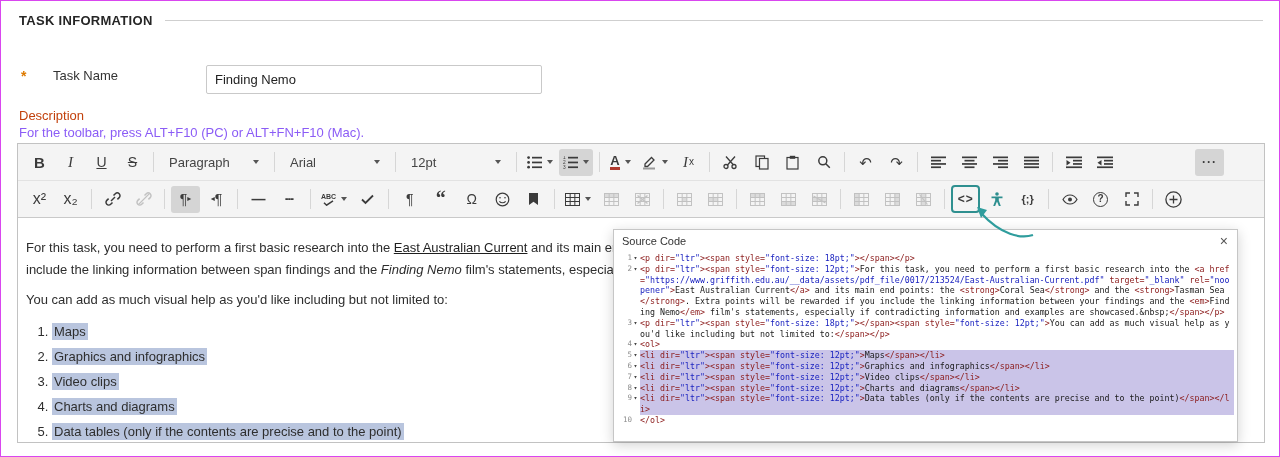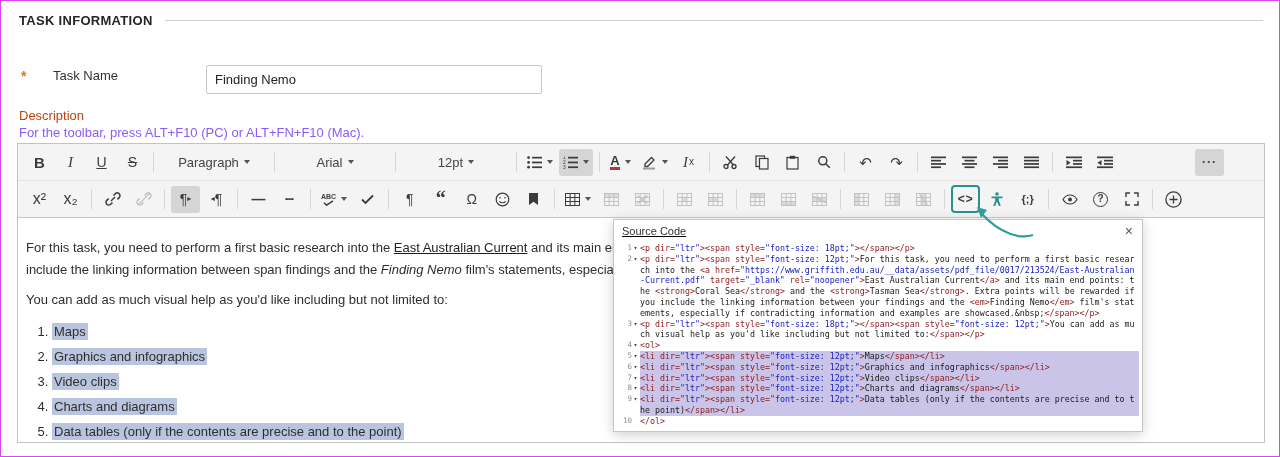--- a/index.html
+++ b/index.html
@@ -18,21 +18,21 @@
   .hint{position:absolute;left:18px;top:124px;font-size:13px;color:#8b5cf6;}
   
   .editor{position:absolute;left:16px;top:142px;width:1248px;height:300px;border:1px solid #c2c2c2;
           box-sizing:border-box;background:#fff;}
   .toolbar{background:#f4f4f4;border-bottom:1px solid #c9c9c9;}
   .trow{display:flex;align-items:center;height:36px;padding:0 6px;}
   .trow+.trow{border-top:1px solid #e2e2e2;}
   .tbtn{display:inline-flex;align-items:center;justify-content:center;gap:3px;height:27px;min-width:29px;
         padding:0 4px;margin:0 1px;background:transparent;border:none;border-radius:3px;color:#3b3b3b;
         font-family:inherit;font-size:14px;cursor:pointer;flex:none;}
-  .tbtn.sel{justify-content:center;padding:0 9px;font-size:13px;color:#444;}
+  .tbtn.sel{justify-content:space-between;padding:0 9px;font-size:13px;color:#444;}
   .tbtn.active{background:#d5d5d5;}
   .tbtn.disabled{color:#c2c2c2;cursor:default;}
   .tbtn.outlined{border:2px solid #2e8f8f;border-radius:4px;height:28px;}
   .tbtn.teal{color:#2e8f8f;}
   .tbtn.more{margin-right:34px;}
   .sep{width:1px;height:20px;background:#d6d6d6;margin:0 5px;flex:none;}
   .spacer{flex:1;}
   .caret{width:0;height:0;border-left:3.5px solid transparent;border-right:3.5px solid transparent;
          border-top:4px solid #555;margin-left:2px;flex:none;}
   .ic{display:inline-flex;align-items:center;justify-content:center;line-height:1;}
@@ -55,22 +55,22 @@
   
   .content{position:absolute;left:0;right:0;top:73px;bottom:0;padding:20px 8px 0 8px;font-size:13px;
            color:#2e2e2e;overflow:hidden;}
   .pline{white-space:nowrap;overflow:hidden;line-height:22px;}
   .doclink{text-decoration:underline;color:#1f1f1f;cursor:pointer;}
   .p2{margin-top:8px;line-height:22px;}
   ol.doc{margin:8px 0 0 0;padding-left:26px;}
   ol.doc li{line-height:25px;color:#2e2e2e;}
   .hl{background:#b9c5de;padding:1px 2px;}
   
-  .scp{position:absolute;left:612px;top:218px;width:530px;height:213px;background:#fff;border:1px solid #c6c6c6;
-       box-shadow:0 3px 12px rgba(0,0,0,.18);box-sizing:border-box;text-decoration:underline;}
+  .scp{position:absolute;left:612px;top:228px;width:625px;height:213px;background:#fff;border:1px solid #c6c6c6;
+       box-shadow:0 3px 12px rgba(0,0,0,.18);box-sizing:border-box;}
   .scp-head{height:22px;display:flex;align-items:center;padding:0 8px;font-size:11px;color:#333;}
   .scp-close{position:absolute;right:4px;top:2px;font-size:14px;color:#555;background:none;border:none;
              cursor:pointer;font-family:inherit;line-height:1;padding:2px 5px;}
   .scp-body{position:absolute;left:3px;right:3px;top:23px;bottom:3px;overflow:hidden;
             font-family:"DejaVu Sans Mono",monospace;font-size:8.3px;line-height:10.8px;color:#1a1a1a;}
   .cl{display:flex;}
   .gut{flex:none;width:22px;display:flex;justify-content:flex-end;align-items:flex-start;color:#8d8d8d;
        font-size:7.5px;padding-right:1px;line-height:10.8px;}
   .fold{width:7px;color:#444;font-size:6.5px;text-align:center;}
   .code{flex:1;white-space:pre-wrap;word-break:break-all;}

